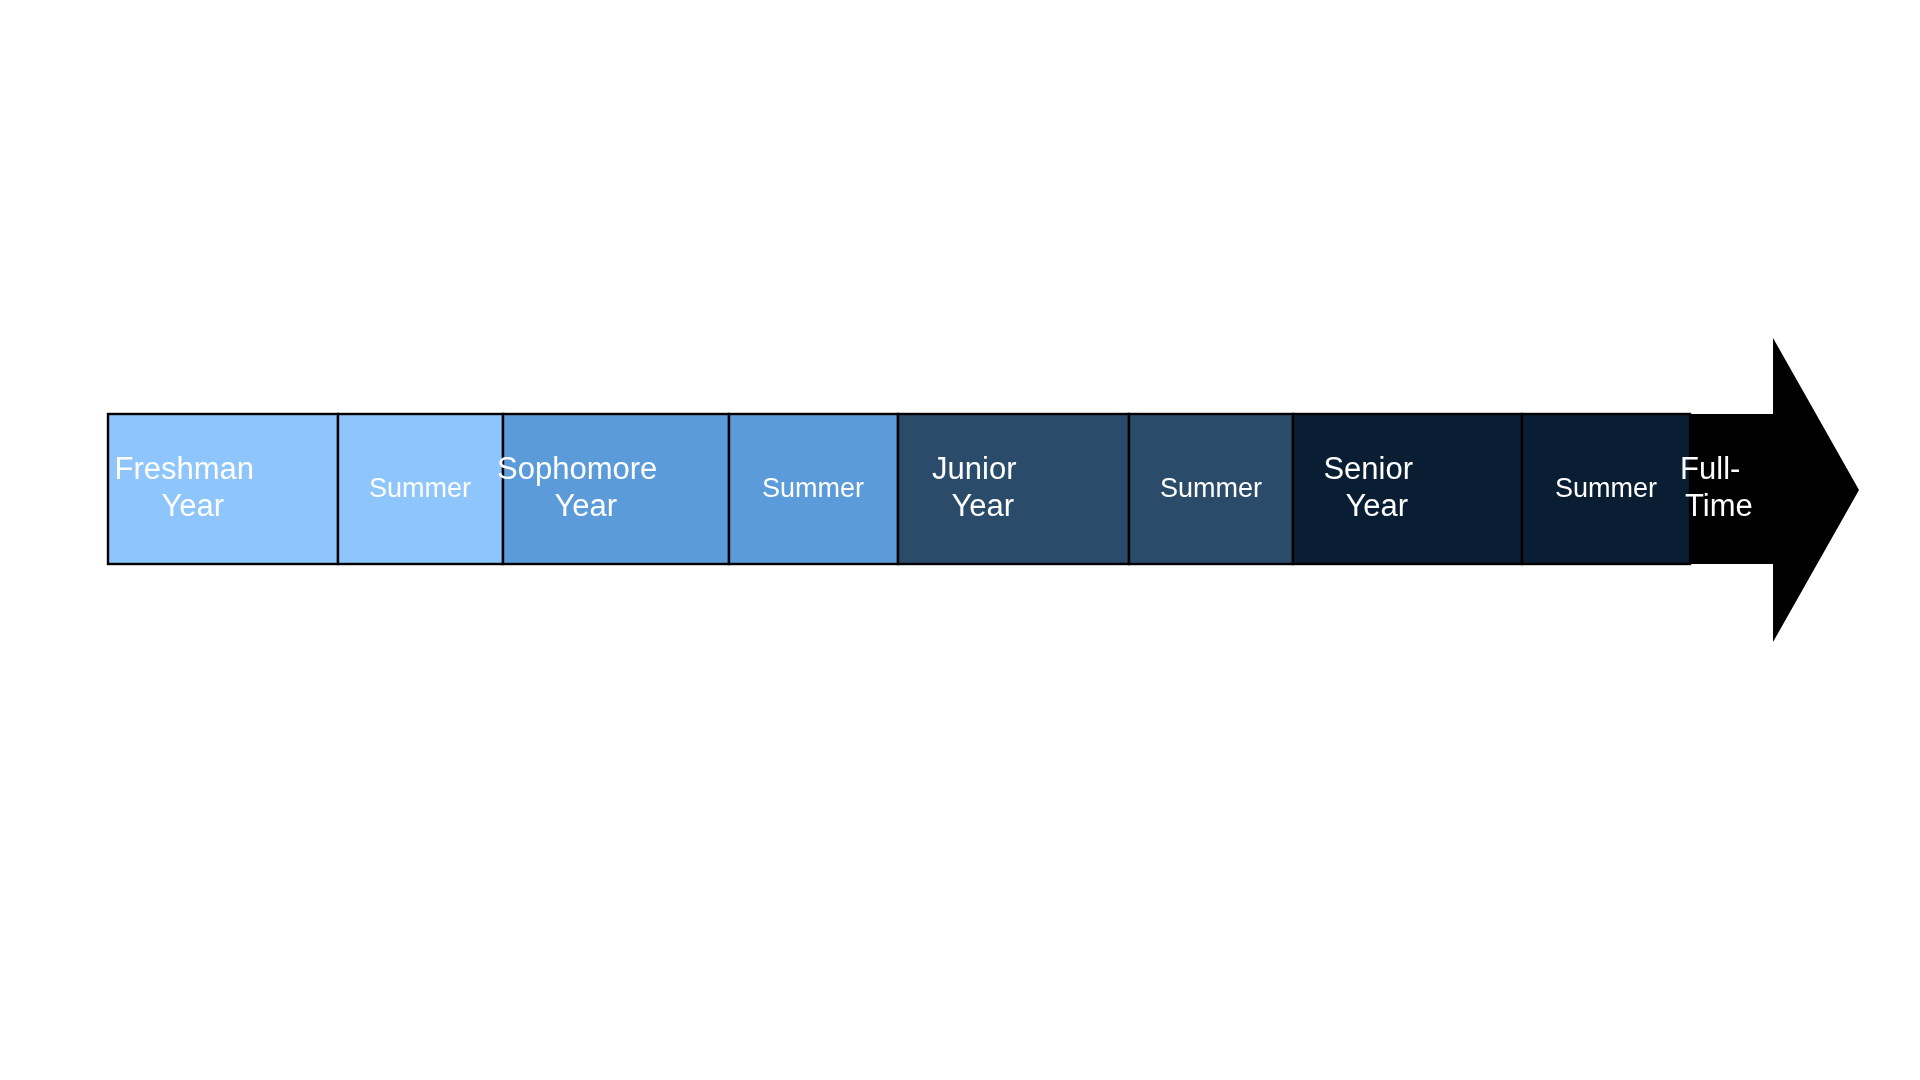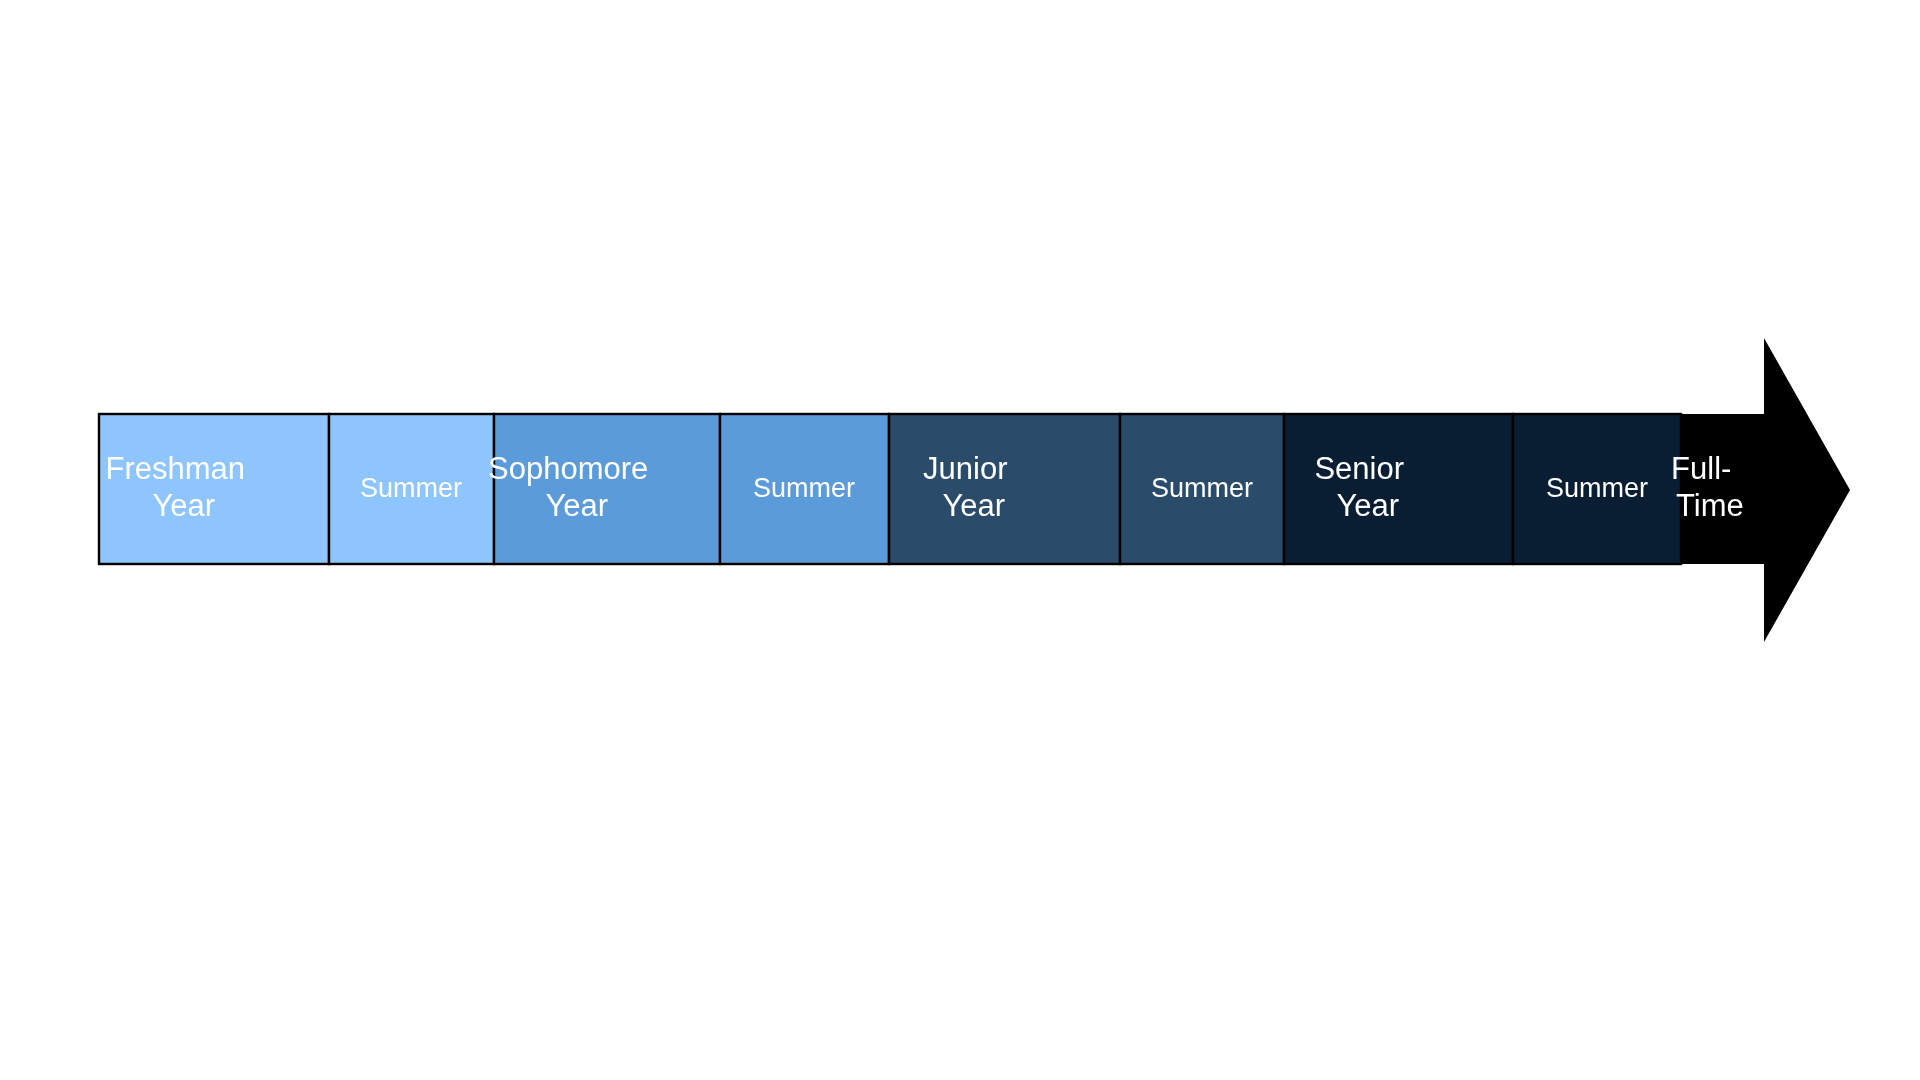--- a/index.html
+++ b/index.html
@@ -11,21 +11,21 @@
   body {
     width: 1920px;
     height: 1080px;
     overflow: hidden;
     font-family: "Liberation Sans", sans-serif;
     position: relative;
   }
 
   #timeline-stage {
     position: absolute;
-    left: 7px;
+    left: 16px;
     top: 0;
     width: 1833px;
     height: 1080px;
   }
 
   #timeline-svg {
     position: absolute;
     left: 0;
     top: 0;
     width: 1920px;

